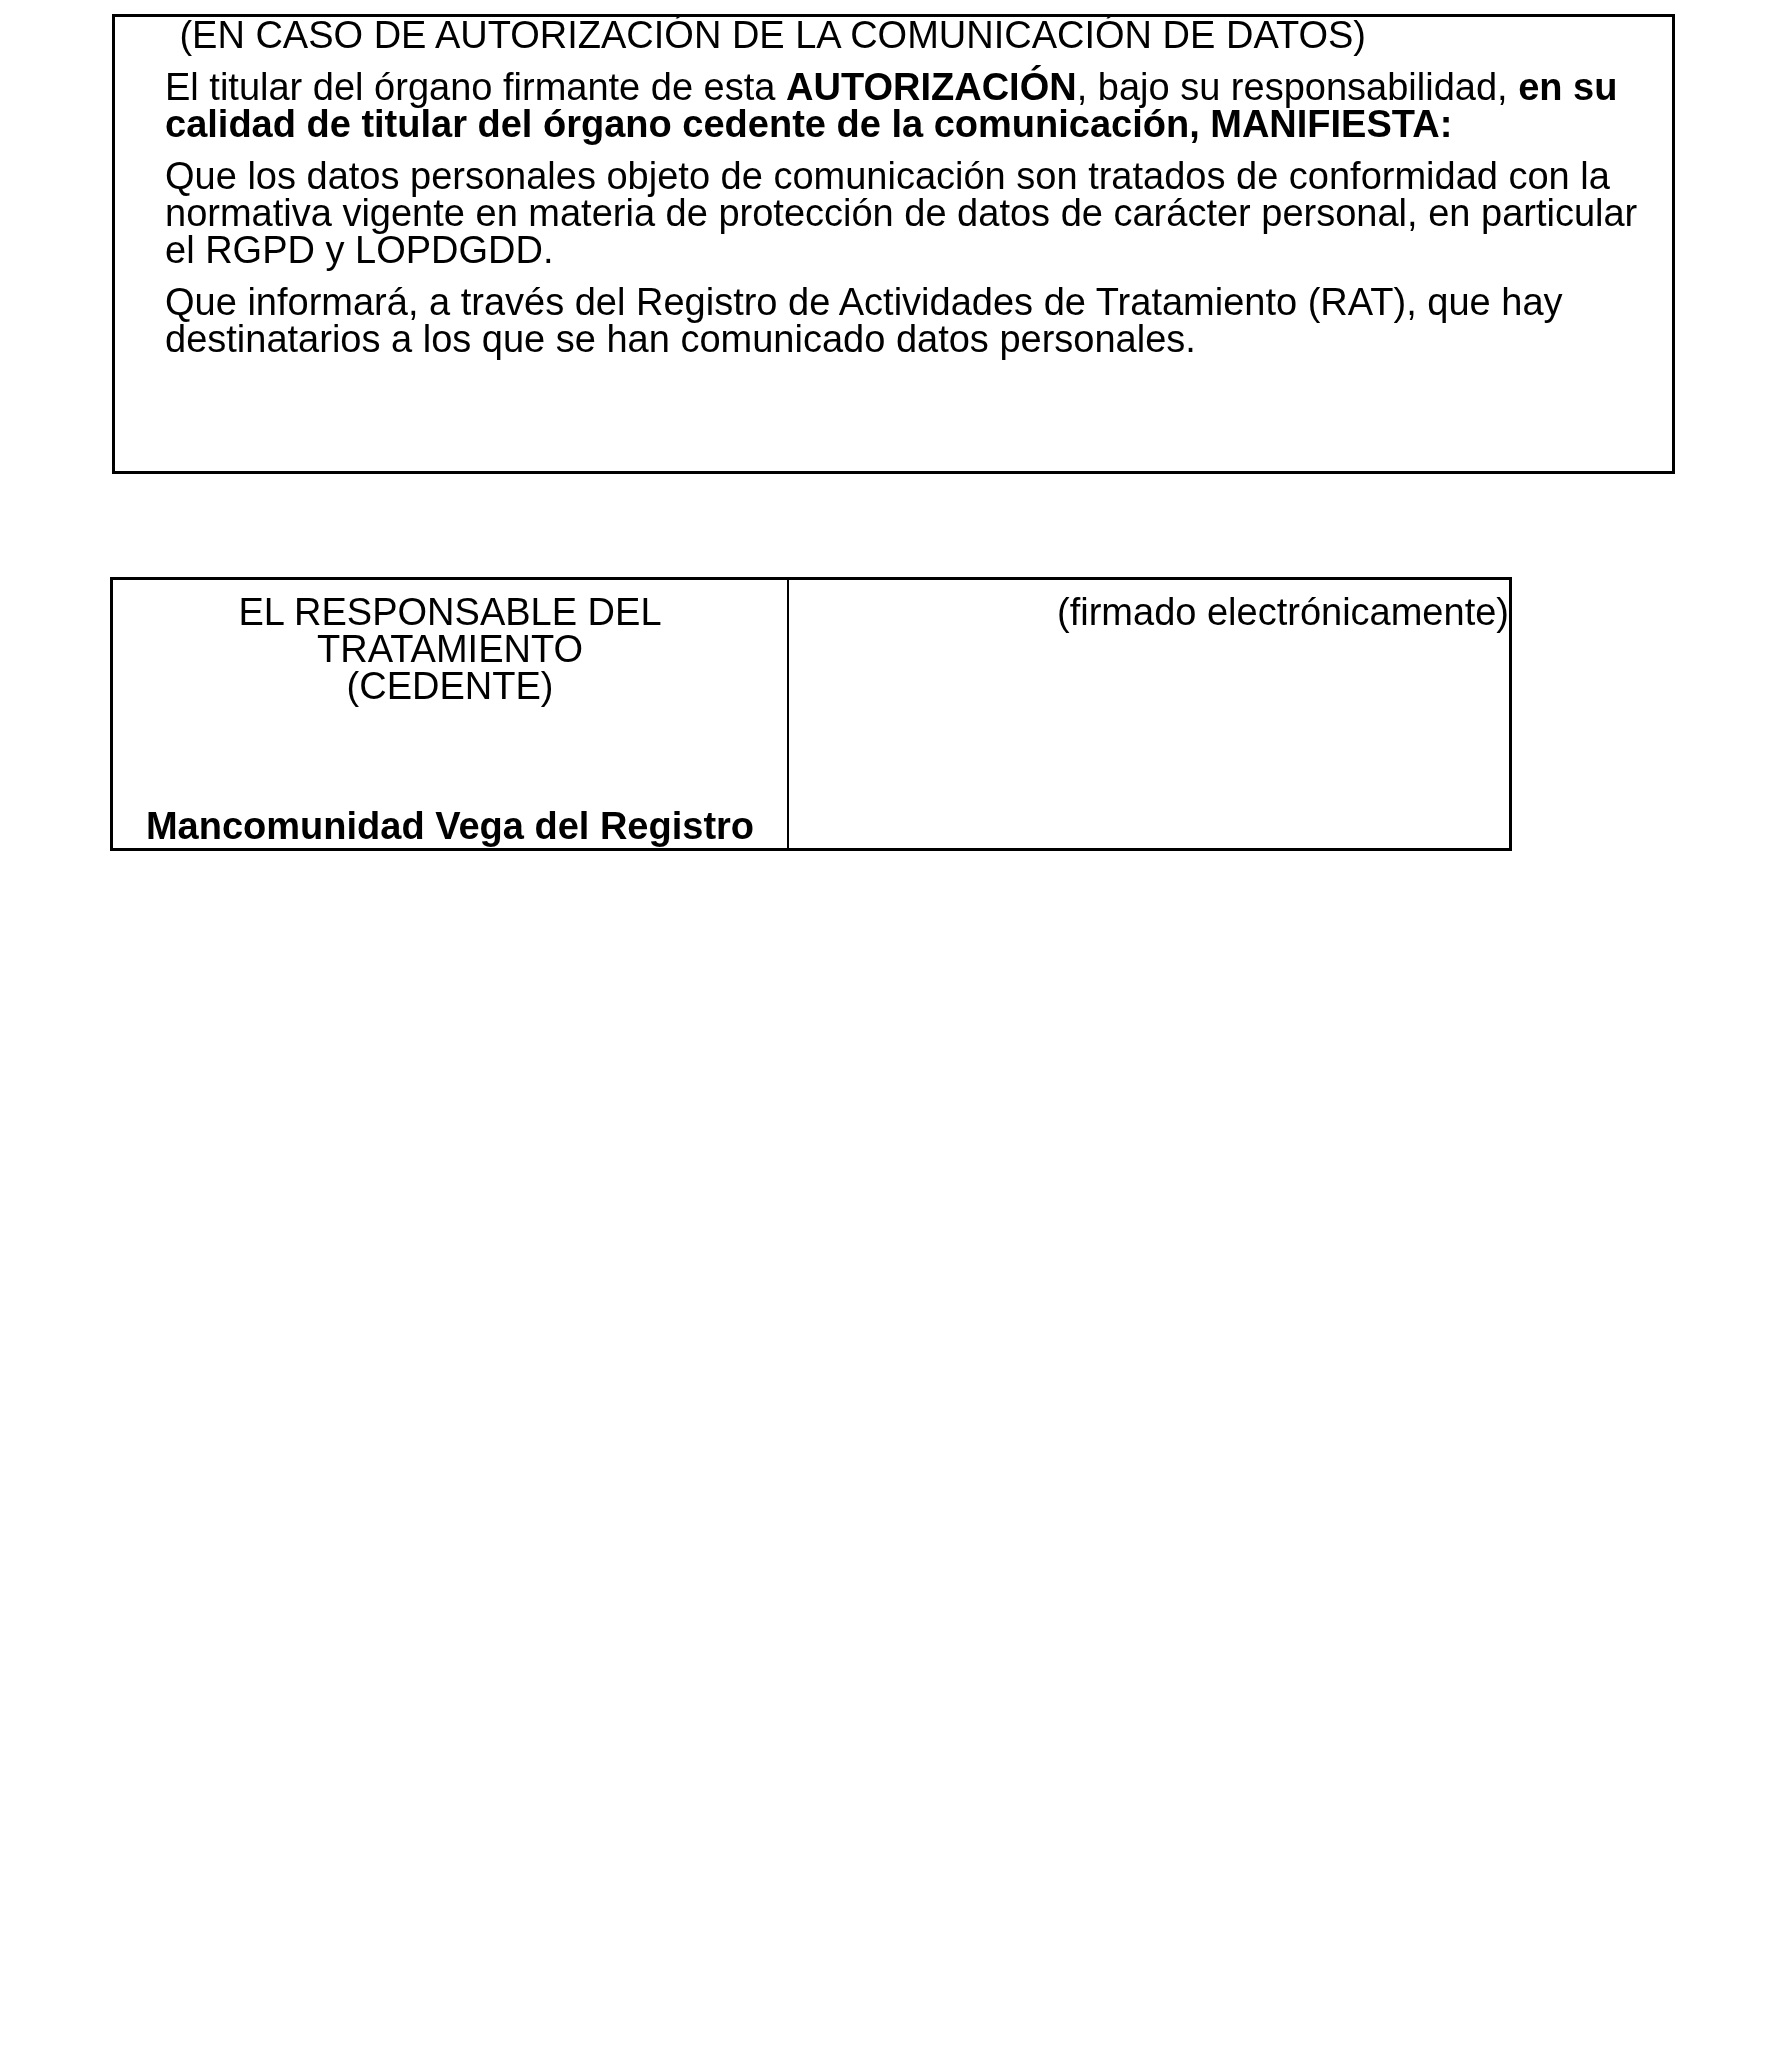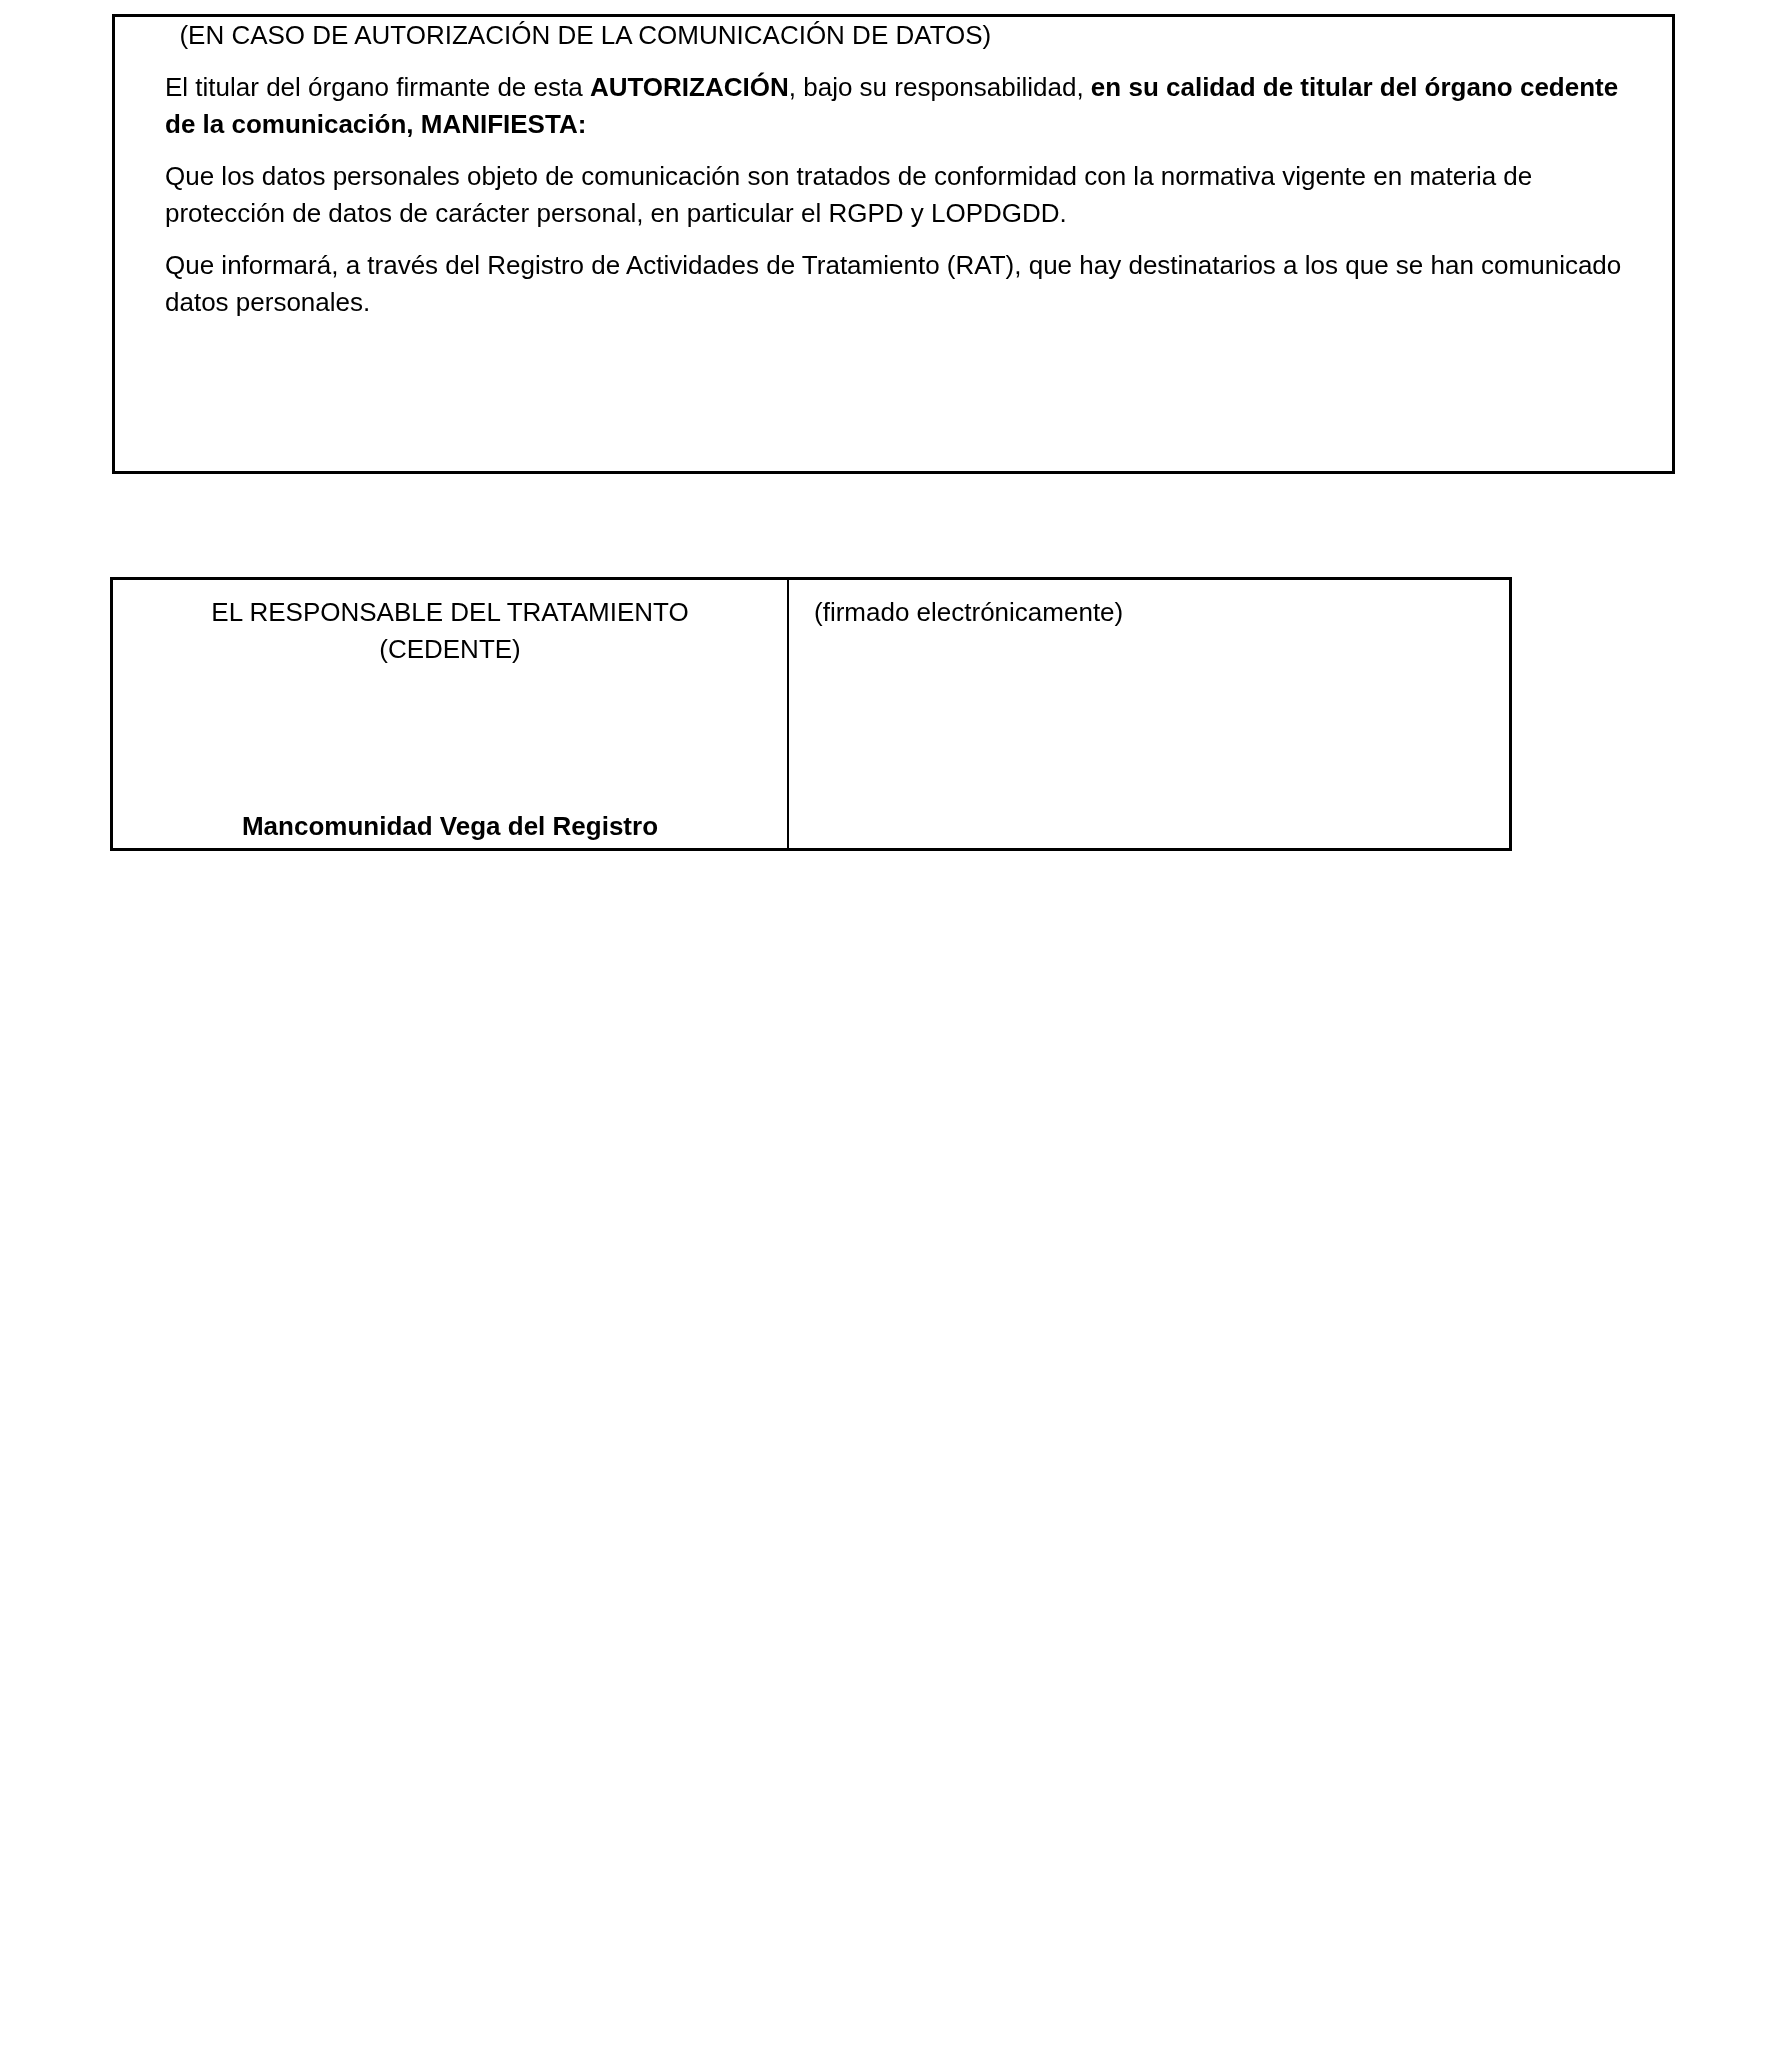--- a/index.html
+++ b/index.html
@@ -7,21 +7,21 @@
     padding: 0;
     background: #ffffff;
   }
   .page {
     position: relative;
     width: 1787px;
     height: 2066px;
     background: #ffffff;
     color: #000000;
     font-family: "Liberation Sans", sans-serif;
-    font-size: 26px;
+    font-size: 38px;
     line-height: 37px;
     overflow: hidden;
   }
   .auth-box {
     position: absolute;
     left: 112px;
     top: 14.4px;
     width: 1563px;
     height: 460px;
     border: 3.6px solid #000000;
@@ -52,21 +52,21 @@
     height: 100%;
     padding-top: 14px;
   }
   .sig-cell-left {
     width: 676px;
     border-right: 2.9px solid #000000;
     text-align: center;
   }
   .sig-cell-right {
     flex: 1;
-    text-align: left;
+    text-align: right;
     margin-left: 25px;
   }
   .sig-title { margin: 0; }
   .signer-name {
     position: absolute;
     left: 0;
     right: 0;
     bottom: 2.9px;
     font-weight: bold;
     text-align: center;

